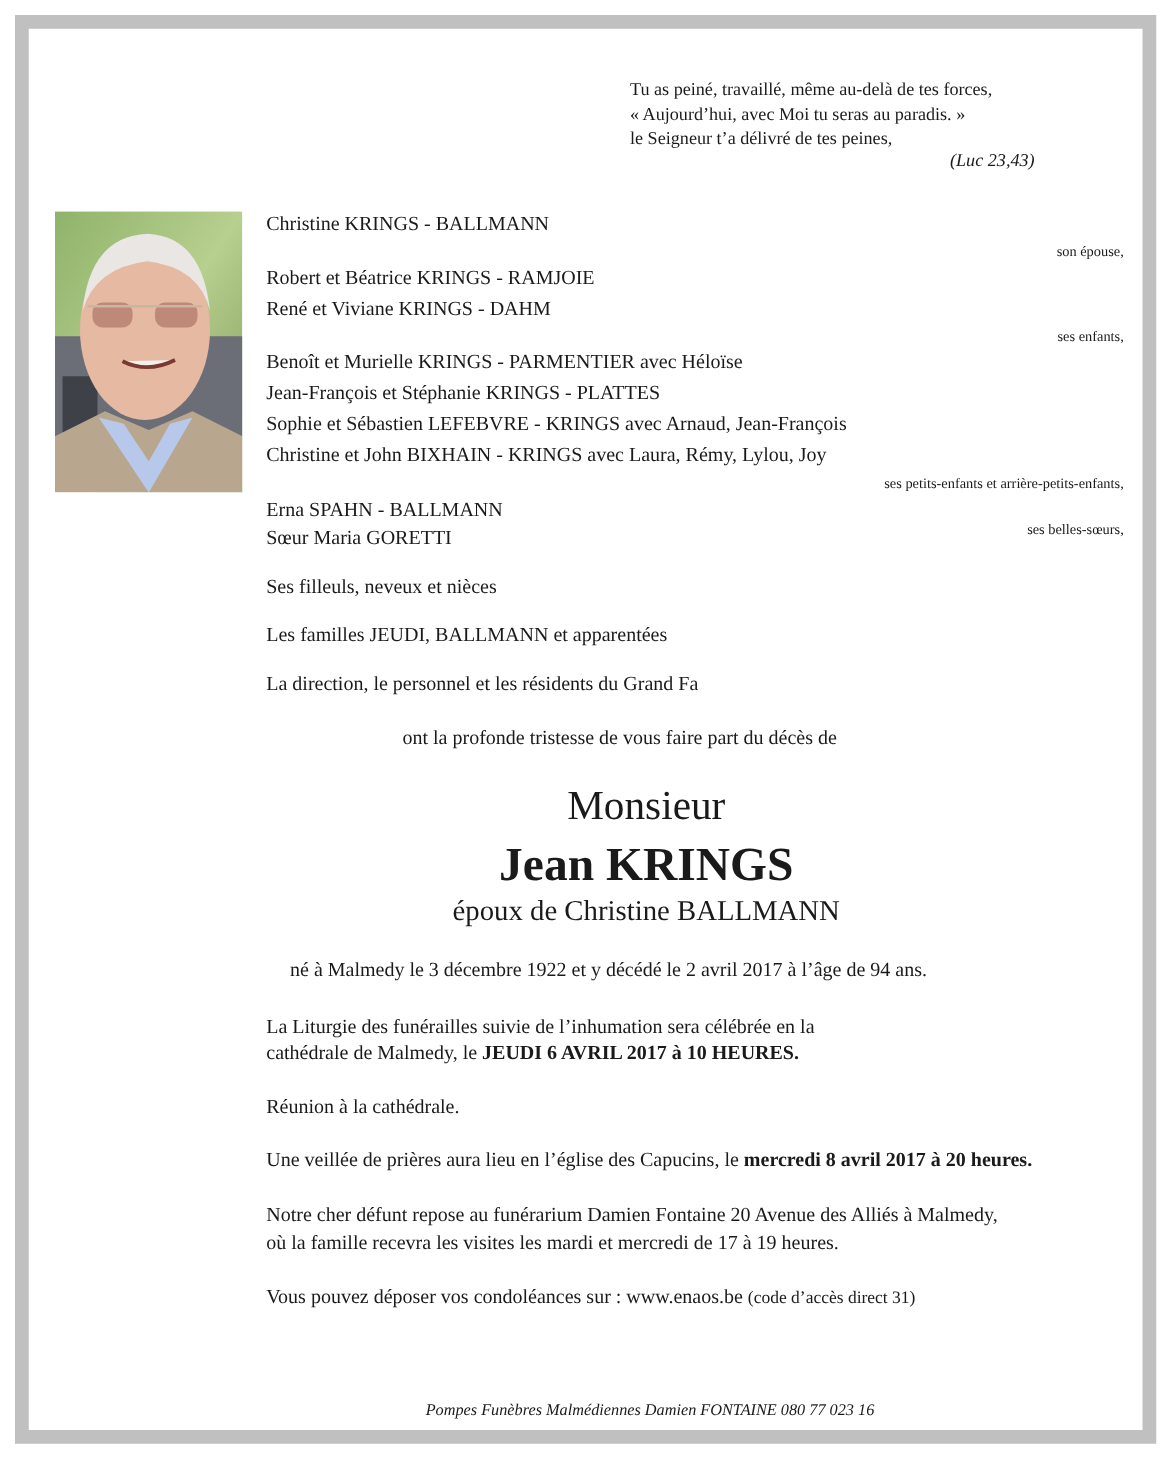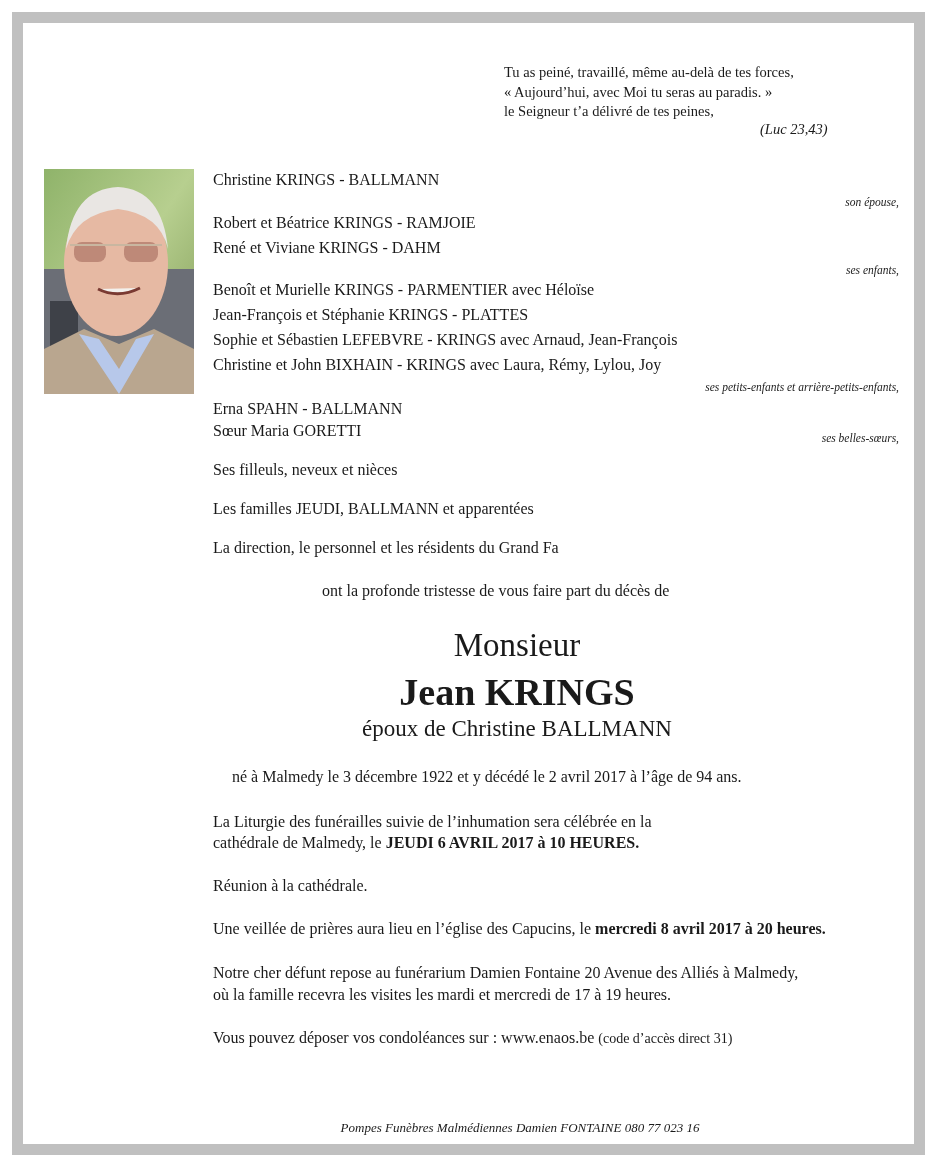--- a/index.html
+++ b/index.html
@@ -6,21 +6,21 @@
     body { width: 937px; height: 1167px; position: relative; overflow: hidden;
            font-family: "Liberation Serif", "DejaVu Serif", serif; color: #1a1a1a; }
     .frame { position: absolute; left: 12px; top: 12px; width: 913px; height: 1143px;
              box-sizing: border-box; border: 11px solid #c0c0c0; }
     .abs { position: absolute; white-space: nowrap; }
     .quote { left: 504px; top: 63px; font-size: 14.5px; line-height: 19.5px; }
     .quote-line { display: block; }
     .quote-ref { position: absolute; left: 760px; top: 121px; font-style: italic; font-size: 14.5px; }
     .photo { position: absolute; left: 44px; top: 169px; width: 150px; height: 225px; overflow: hidden; }
     .line { font-size: 16px; left: 213px; }
-    .role { font-style: italic; font-size: 11.5px; right: 38px; }
+    .role { font-size: 11.5px; right: 38px; }
     .center { left: 0; width: 1034px; text-align: center; }
     .b { font-weight: bold; }
     .small { font-size: 14px; }
     .footer { font-style: italic; font-size: 13px; }
   </style>
 </head>
 <body>
 
 <div class="frame"></div>
 
@@ -62,21 +62,21 @@
 <div class="abs role" style="top:264px">ses enfants,</div>
 
 <div class="abs line" style="top:281px">Benoît et Murielle KRINGS - PARMENTIER avec Héloïse</div>
 <div class="abs line" style="top:306px">Jean-François et Stéphanie KRINGS - PLATTES</div>
 <div class="abs line" style="top:331px">Sophie et Sébastien LEFEBVRE - KRINGS avec Arnaud, Jean-François</div>
 <div class="abs line" style="top:356px">Christine et John BIXHAIN - KRINGS avec Laura, Rémy, Lylou, Joy</div>
 <div class="abs role" style="top:381px">ses petits-enfants et arrière-petits-enfants,</div>
 
 <div class="abs line" style="top:400px">Erna SPAHN - BALLMANN</div>
 <div class="abs line" style="top:422px">Sœur Maria GORETTI</div>
-<div class="abs role" style="top:432px">ses belles-sœurs,</div>
+<div class="abs role" style="top:418px">ses belles-sœurs,</div>
 
 <div class="abs line" style="top:461px">Ses filleuls, neveux et nièces</div>
 <div class="abs line" style="top:500px">Les familles JEUDI, BALLMANN et apparentées</div>
 <div class="abs line" style="top:539px">La direction, le personnel et les résidents du Grand Fa</div>
 
 <div class="abs line" style="left:322px; top:582px">ont la profonde tristesse de vous faire part du décès de</div>
 <div class="abs center" style="top:627px; font-size:33px">Monsieur</div>
 <div class="abs center b" style="top:670px; font-size:38px">Jean KRINGS</div>
 <div class="abs center" style="top:716px; font-size:23px">époux de Christine BALLMANN</div>
 <div class="abs line" style="left:232px; top:768px">né à Malmedy le 3 décembre 1922 et y décédé le 2 avril 2017 à l’âge de 94 ans.</div>

